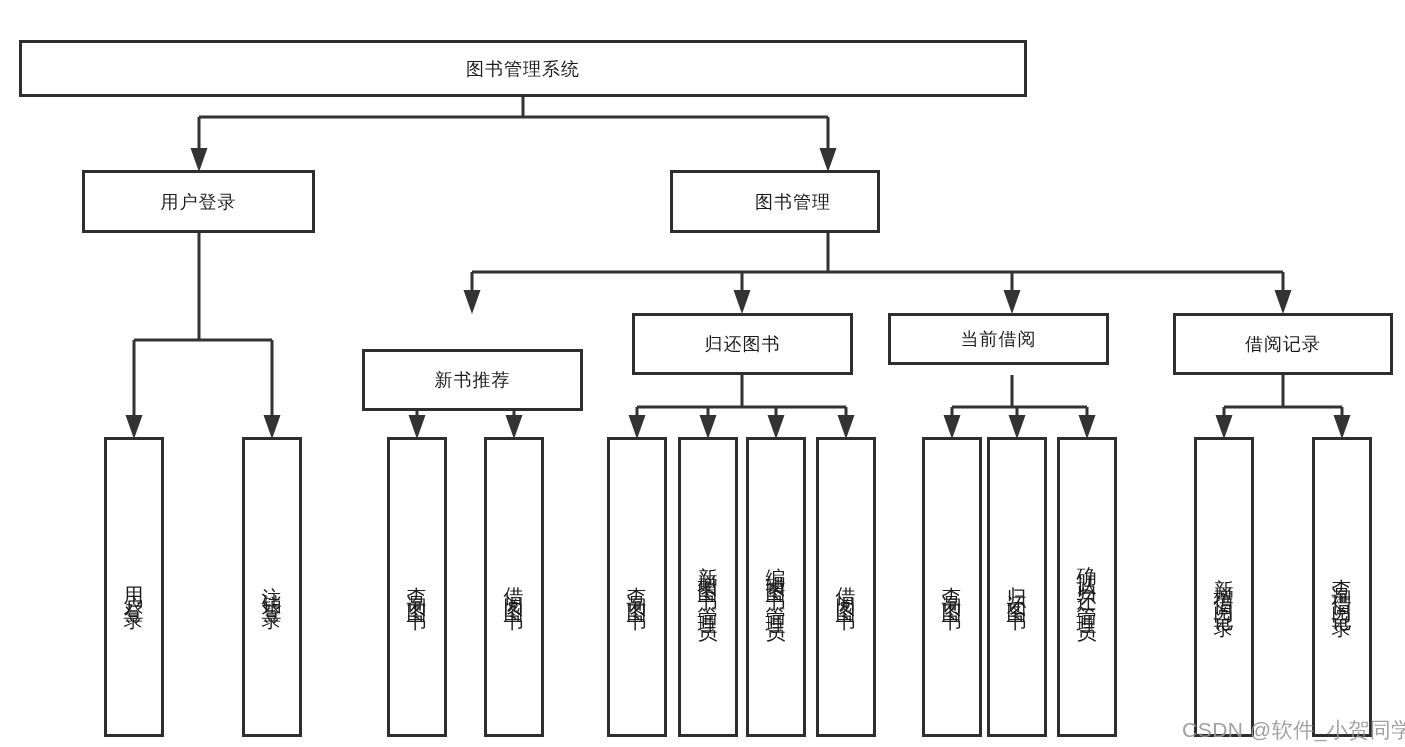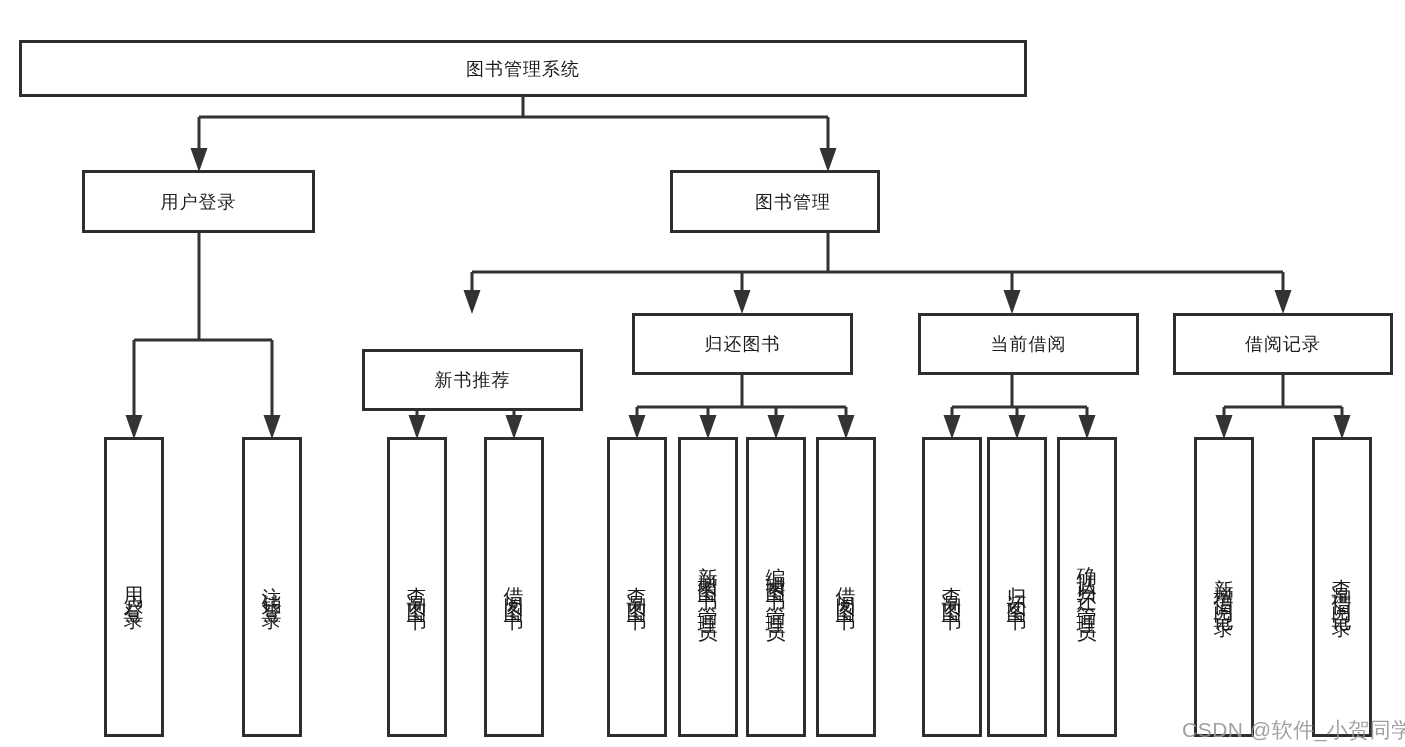--- a/index.html
+++ b/index.html
@@ -24,21 +24,21 @@
     line-height:54px;white-space:nowrap;color:#1b1b1b;
   }
   
   .n-root{left:19px;top:0;width:1008px;height:57px;margin-top:40px;}
   
   .n-l2-0{left:82px;top:170px;width:233px;height:63px;}
   .n-l2-1{left:670px;top:170px;width:210px;height:63px;padding-left:36px;}
   
   .n-l3-0{left:362px;top:313px;width:221px;height:62px;margin-top:36px;}
   .n-l3-1{left:632px;top:313px;width:221px;height:62px;}
-  .n-l3-2{left:918px;top:313px;width:221px;height:62px;}
+  .n-l3-2{left:888px;top:313px;width:221px;height:52px;}
   .n-l3-3{left:1173px;top:313px;width:220px;height:62px;}
   
   .n-leaf-0{left:104px;}  .n-leaf-1{left:242px;}
   .n-leaf-2{left:387px;}  .n-leaf-3{left:484px;}
   .n-leaf-4{left:607px;}  .n-leaf-5{left:678px;}
   .n-leaf-6{left:746px;}  .n-leaf-7{left:816px;}
   .n-leaf-8{left:922px;}  .n-leaf-9{left:987px;}
   .n-leaf-10{left:1057px;}
   .n-leaf-11{left:1194px;} .n-leaf-12{left:1312px;}
   .watermark{

